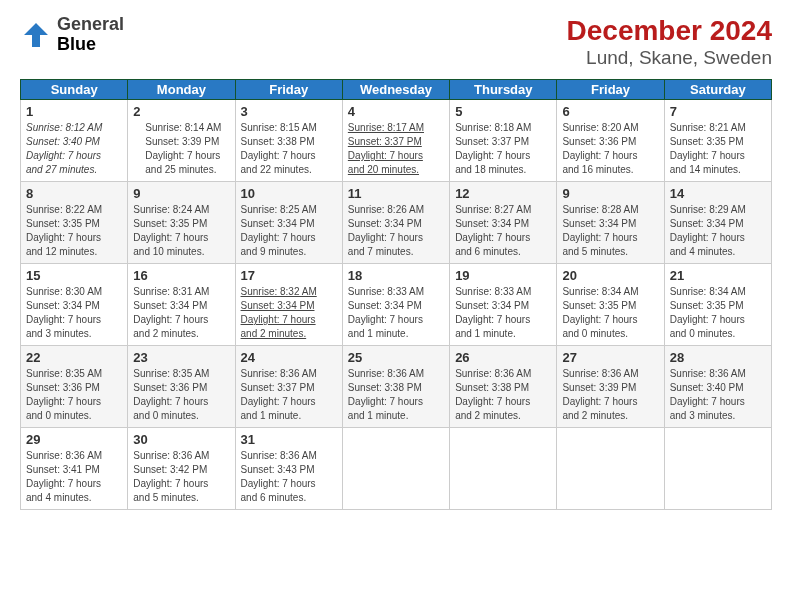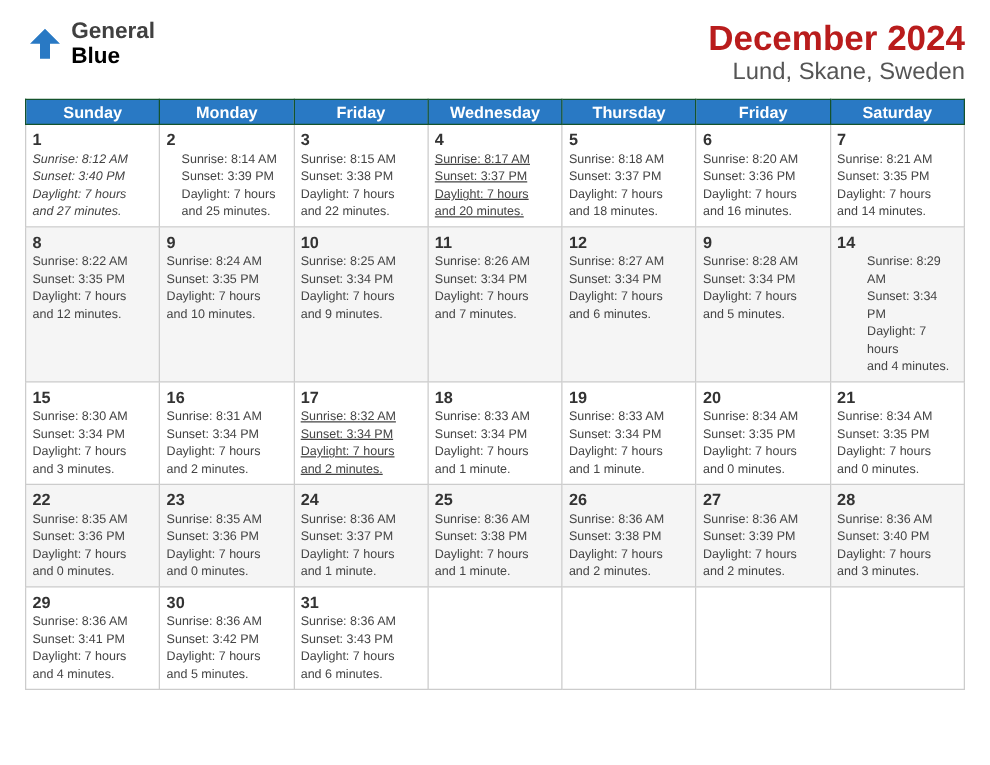--- a/index.html
+++ b/index.html
@@ -217,21 +217,21 @@
           </td>
           <td>
             <span class="day-num">9</span>
             <div class="day-detail" style="white-space: pre-line;">Sunrise: 8:28 AM
 Sunset: 3:34 PM
 Daylight: 7 hours
 and 5 minutes.</div>
           </td>
           <td>
             <span class="day-num">14</span>
-            <div class="day-detail" style="white-space: pre-line; margin-left: 24px;">Sunrise: 8:29 AM
+            <div class="day-detail" style="white-space: pre-line;">Sunrise: 8:29 AM
 Sunset: 3:34 PM
 Daylight: 7 hours
 and 4 minutes.</div>
           </td>
         </tr>
         <tr>
           <td>
             <span class="day-num">15</span>
             <div class="day-detail" style="white-space: pre-line;">Sunrise: 8:30 AM
 Sunset: 3:34 PM

